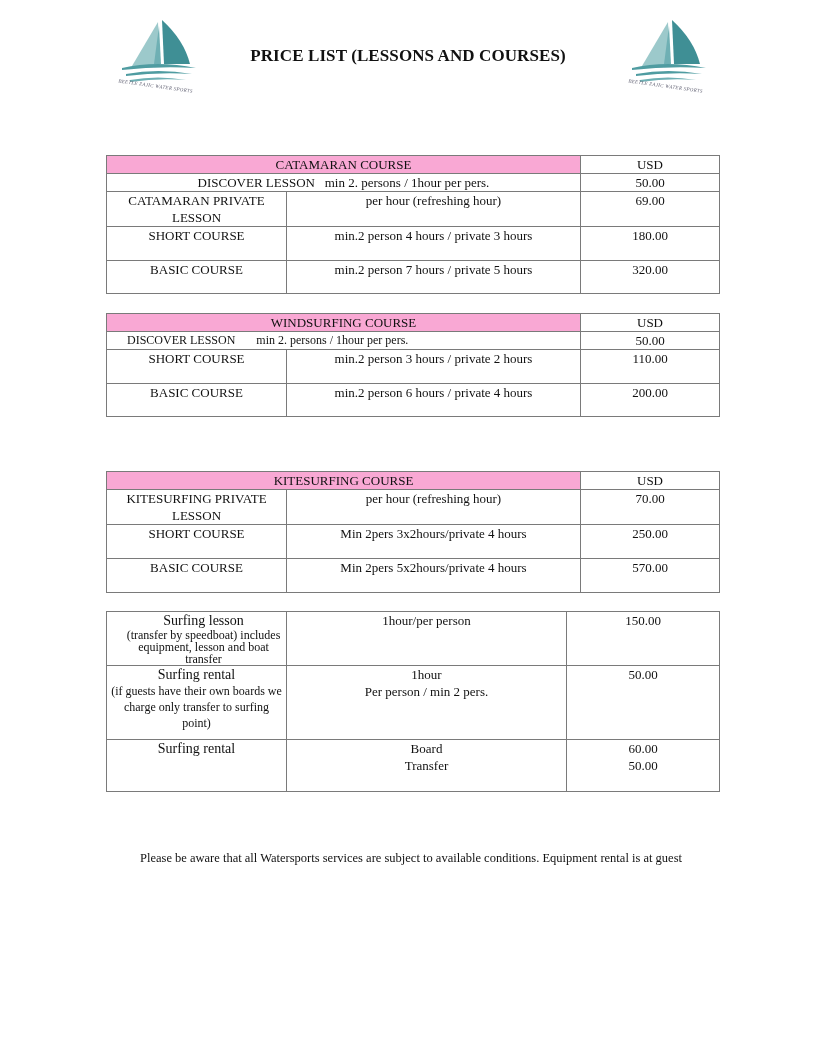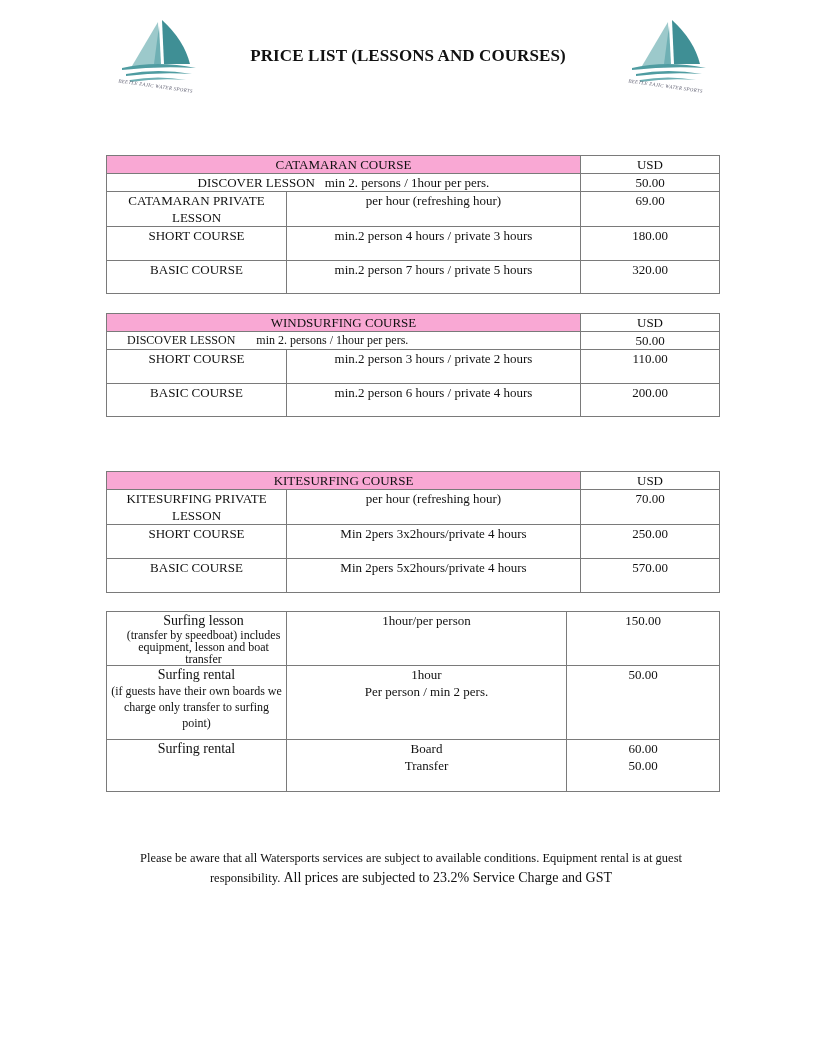--- a/index.html
+++ b/index.html
@@ -216,17 +216,13 @@
     <td class="surf-desc">
       <span style="display:block;">60.00</span>
       <span style="display:block;">50.00</span>
     </td>
   </tr>
 </tbody>
   </table>
 
 <div class="footer">
   <div>Please be aware that all Watersports services are subject to available conditions. Equipment rental is at guest</div>
-  <div>
-    <span>responsibility.</span>
-    <span class="big">All prices are subjected to 23.2% Service Charge and GST</span>
-  </div>
 </div>
 
 </body></html>

